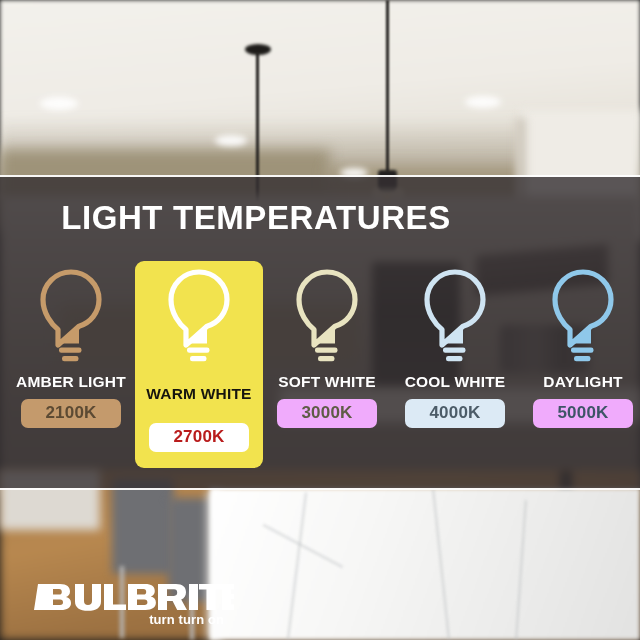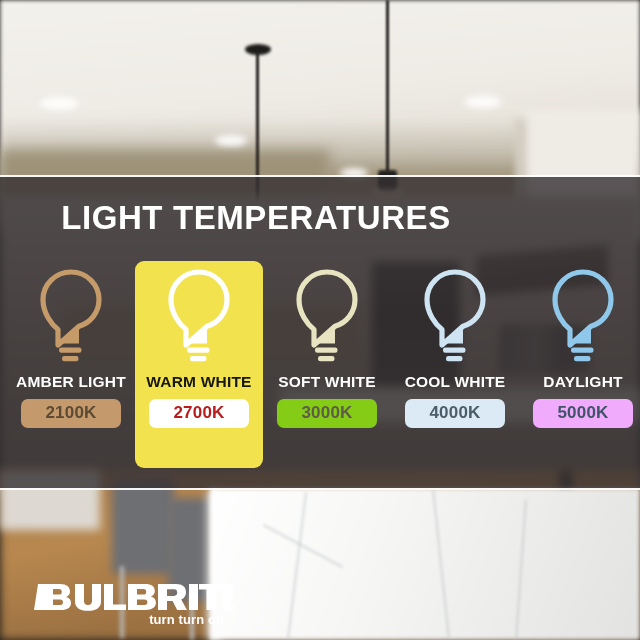--- a/index.html
+++ b/index.html
@@ -74,21 +74,21 @@
   .band-line-bot{top:488px;}
 
   
   .title{position:absolute;left:0;top:198px;width:512px;text-align:center;
     color:#ffffff;font-size:33px;font-weight:bold;letter-spacing:.6px;line-height:40px;}
 
   .cols{position:absolute;left:7px;top:255px;width:640px;height:215px;display:flex;}
   .col{position:relative;flex:1 1 0;display:flex;flex-direction:column;align-items:center;
     padding-top:12px;}
   .col.active{background:#F2E34E;border-radius:9px;margin-top:6px;margin-bottom:2px;
-    padding-top:6px;}
+    padding-top:6px;gap:12px;}
 
   .bulb{width:84px;height:100px;display:block;}
 
   .label{margin-top:6px;font-size:15.5px;font-weight:bold;letter-spacing:.2px;
     color:#ffffff;text-align:center;white-space:nowrap;}
   .col.active .label{color:#16150e;}
 
   .badge{margin-top:8px;padding:4px 24px 5px;border-radius:7px;
     font-size:17px;font-weight:bold;letter-spacing:.2px;white-space:nowrap;text-align:center;}
 
@@ -194,21 +194,21 @@
              L50 59.2
              L29 78
              L29 62.5
              C22.5 57.4 14 46.4 14 32.5
              C14 17.3 26.5 5 42 5 Z" fill="none" stroke="#E8E3C0" stroke-width="5.2" stroke-linejoin="round"></path>
     <path d="M31.5 76.5 L50 61.5 L50 76.5 Z" fill="#E8E3C0"></path>
     <rect x="30" y="80.5" width="22.5" height="5.2" rx="2.3" fill="#E8E3C0"></rect>
     <rect x="33" y="89" width="16.5" height="5.2" rx="2.3" fill="#E8E3C0"></rect>
   </svg>
         <div class="label">SOFT WHITE</div>
-        <div class="badge" style="background: #84cc16; color: rgb(94, 92, 69);">3000K</div>
+        <div class="badge" style="background: #f0abfc; color: rgb(94, 92, 69);">3000K</div>
       </div>
       <div class="col">
   <svg class="bulb" viewBox="0 0 84 100">
     <path d="M42 5
              C57.5 5 70 17.3 70 32.5
              C70 45.6 61.2 56.1 50 59.2
              L50 59.2
              L29 78
              L29 62.5
              C22.5 57.4 14 46.4 14 32.5

